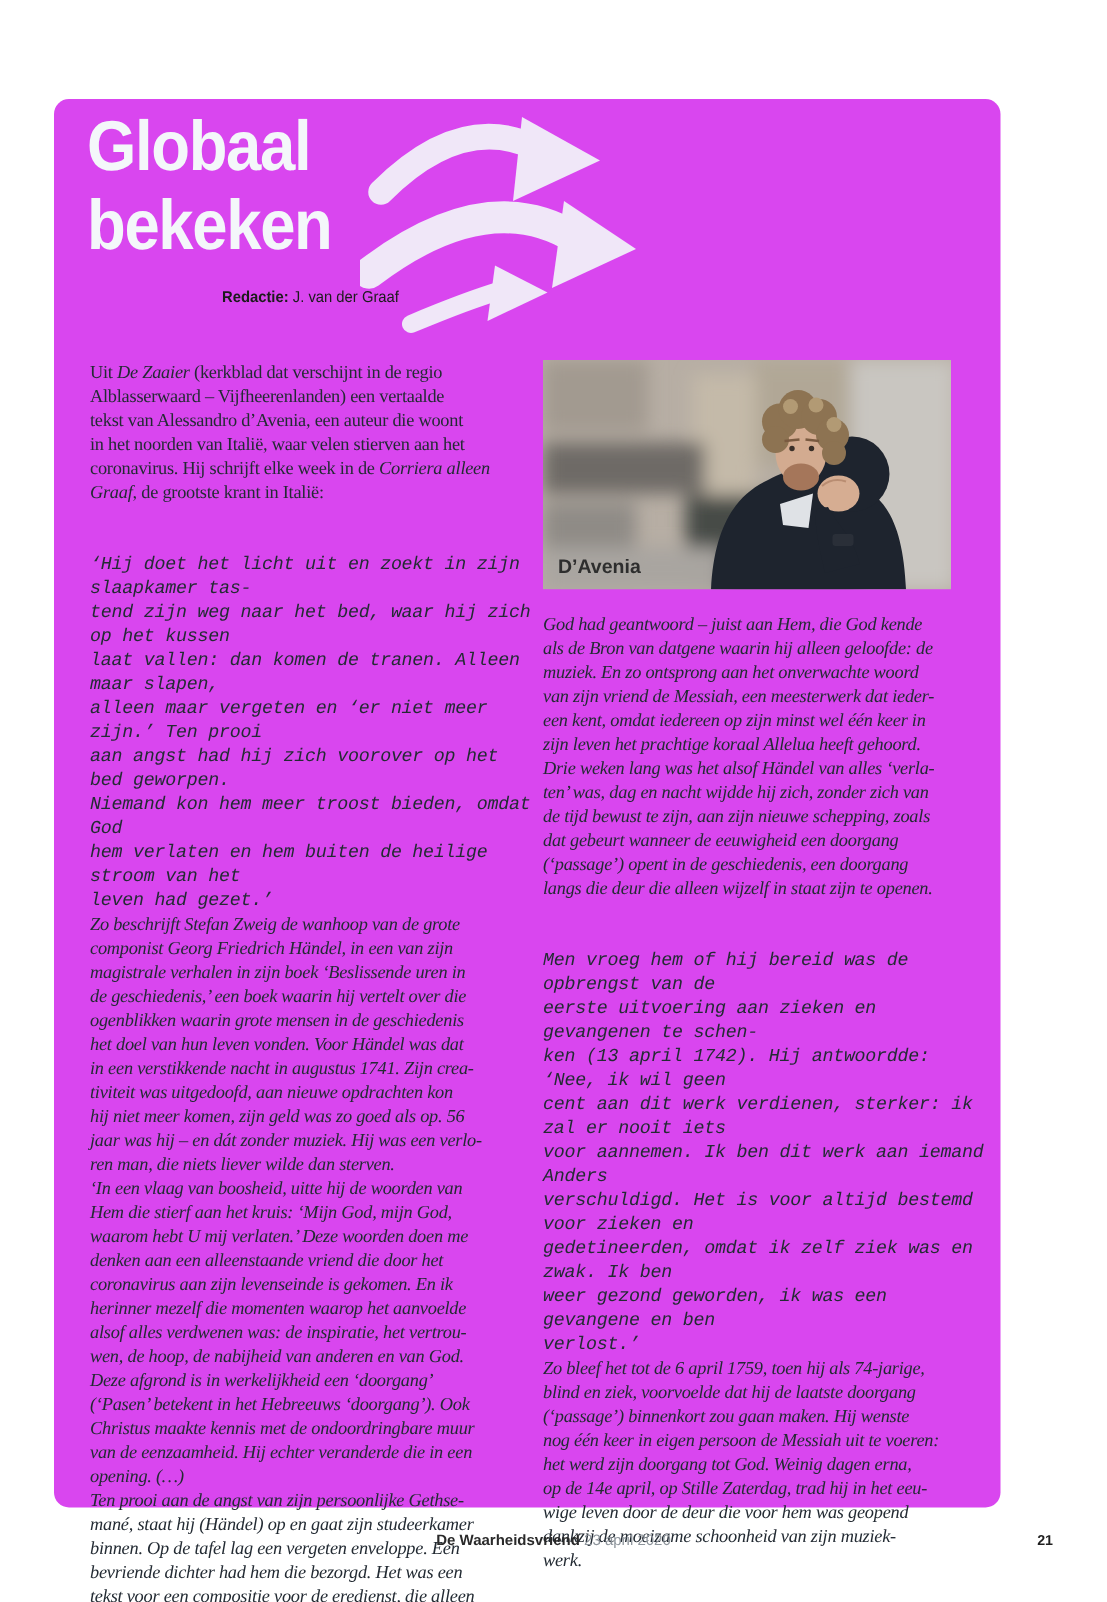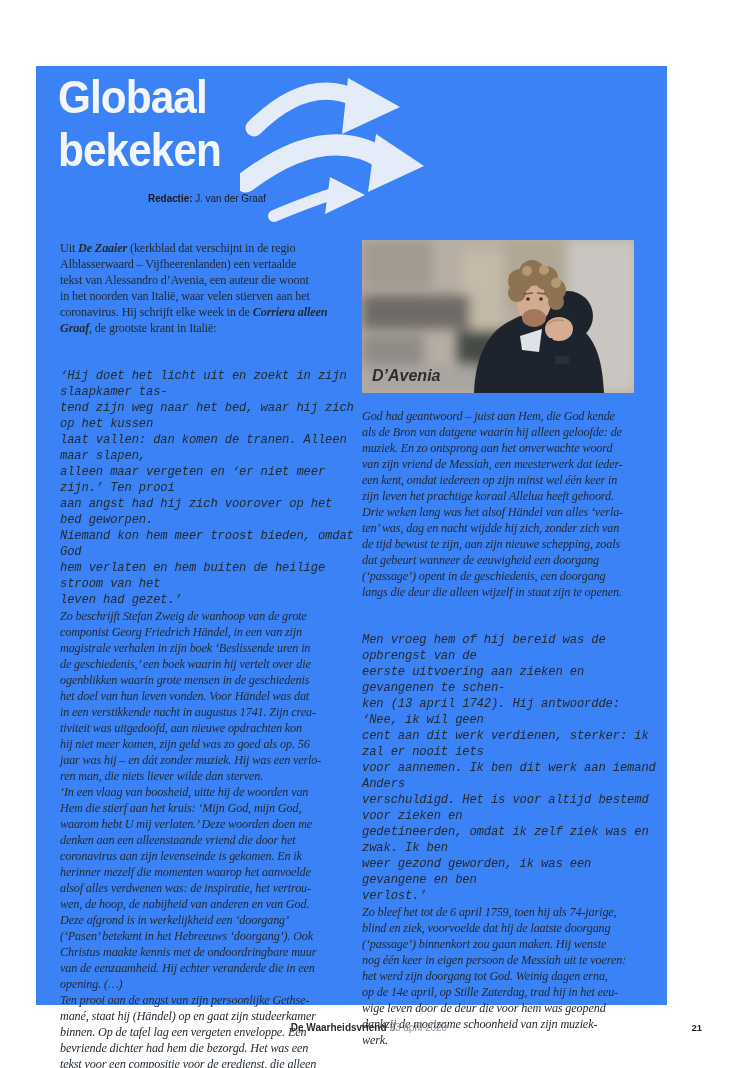--- a/index.html
+++ b/index.html
@@ -6,21 +6,22 @@
   .page{
     position:relative;
     width:738px;height:1068px;
     background:#ffffff;
     font-family:"Liberation Serif", serif;
     overflow:hidden;
   }
   .content-block{
     position:absolute;left:36px;top:66px;
     width:631px;height:939px;
-    background:#3b82f6;
+    background:#d946ef;
+    border-radius:10px;
   }
   
   .header-area{position:relative;height:174px;}
   .page-title{
     position:absolute;left:22px;top:4px;
     font-family:"Liberation Sans", sans-serif;
     font-weight:700;
     font-size:47px;line-height:53px;
     color:#f4f7fa;
     letter-spacing:-1px;
@@ -44,33 +45,33 @@
   .col{width:294px;flex:0 0 294px;}
   .para{
     margin:0;
     font-size:12.2px;
     line-height:16px;
     letter-spacing:-0.15px;
     color:#232b33;
   }
   .para.italic{font-style:italic;}
   .para.gap{margin-top:32px;font-family:Liberation Mono, monospace;}
-  .para i{font-style:italic;font-weight:bold;}
+  .para i{font-style:italic;}
   
   .photo{
     position:relative;
     width:272px;height:153px;
     margin:0 0 15px 0;
     overflow:hidden;
   }
   .photo-caption{
     position:absolute;left:10px;bottom:8px;
     font-family:"Liberation Sans", sans-serif;
-    font-style:italic;font-weight:700;
-    font-size:16px;color:#2e2e2e;
+    font-weight:700;
+    font-size:13px;color:#2e2e2e;
   }
   
   .footer{
     position:absolute;left:0;top:1022px;width:738px;
     font-family:"Liberation Sans", sans-serif;
     font-size:10px;color:#2a2a2a;
   }
   .footer-center{width:738px;text-align:center;}
   .magazine-name{font-weight:700;}
   .issue-date{color:#8d949b;font-size:10px;}

